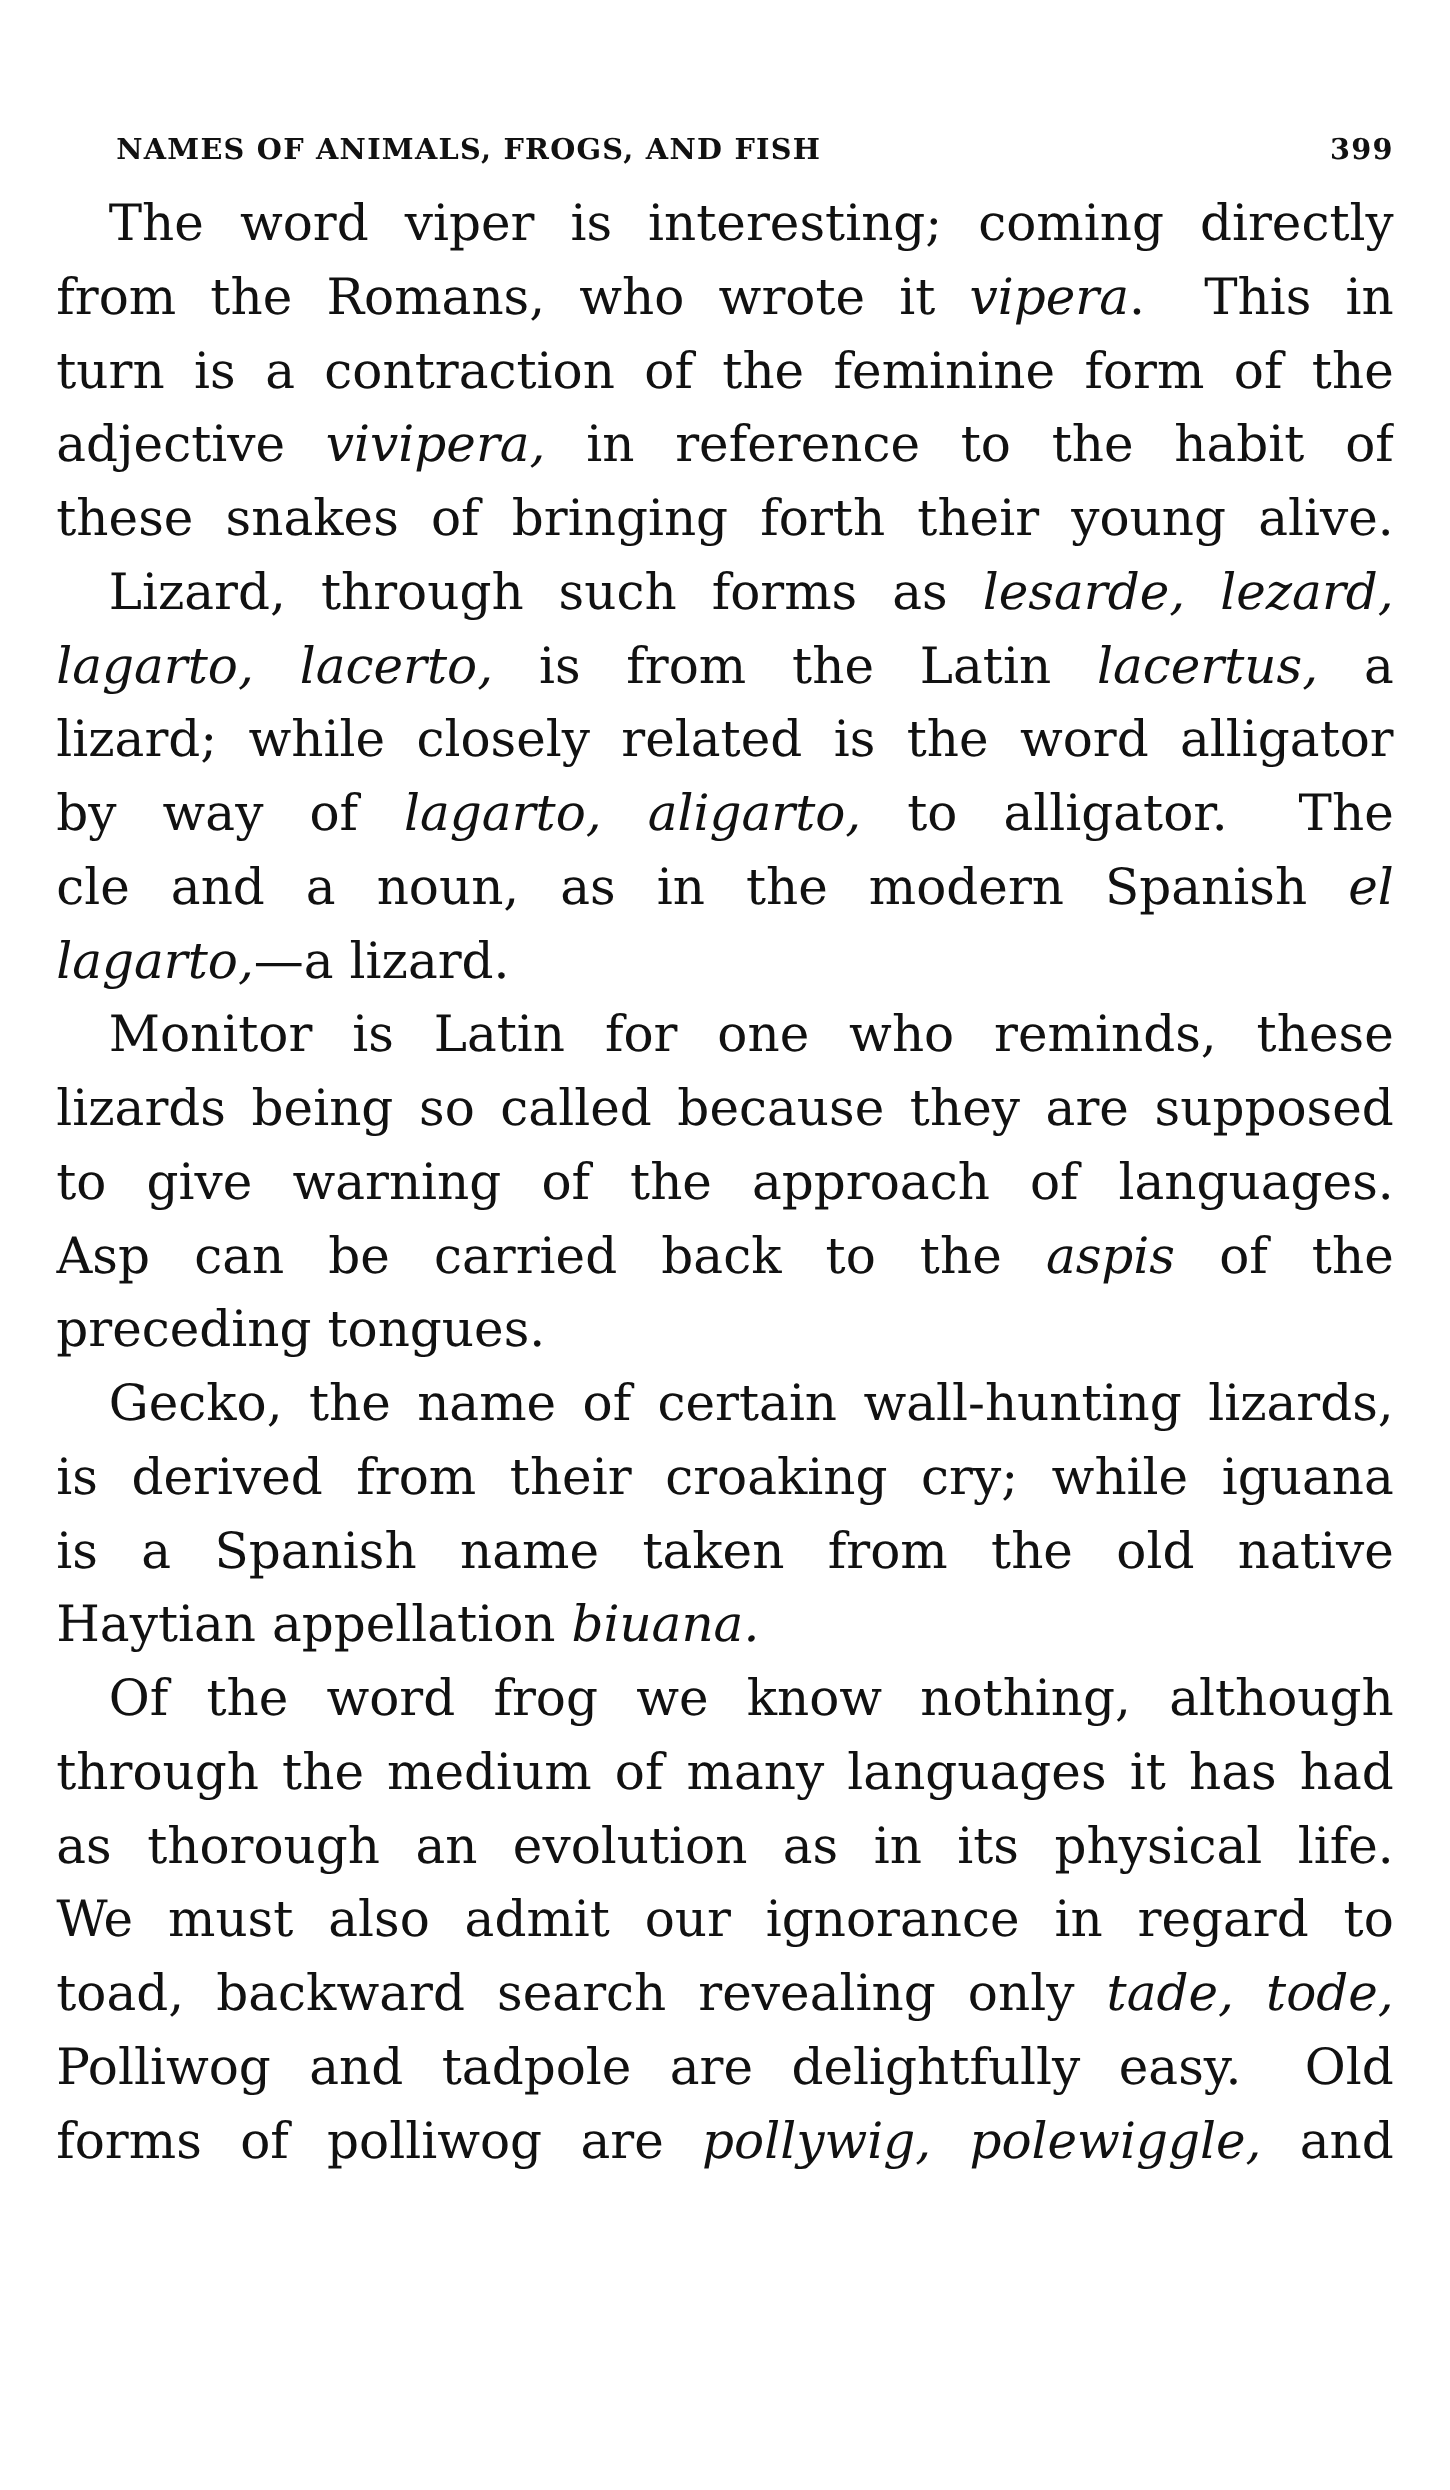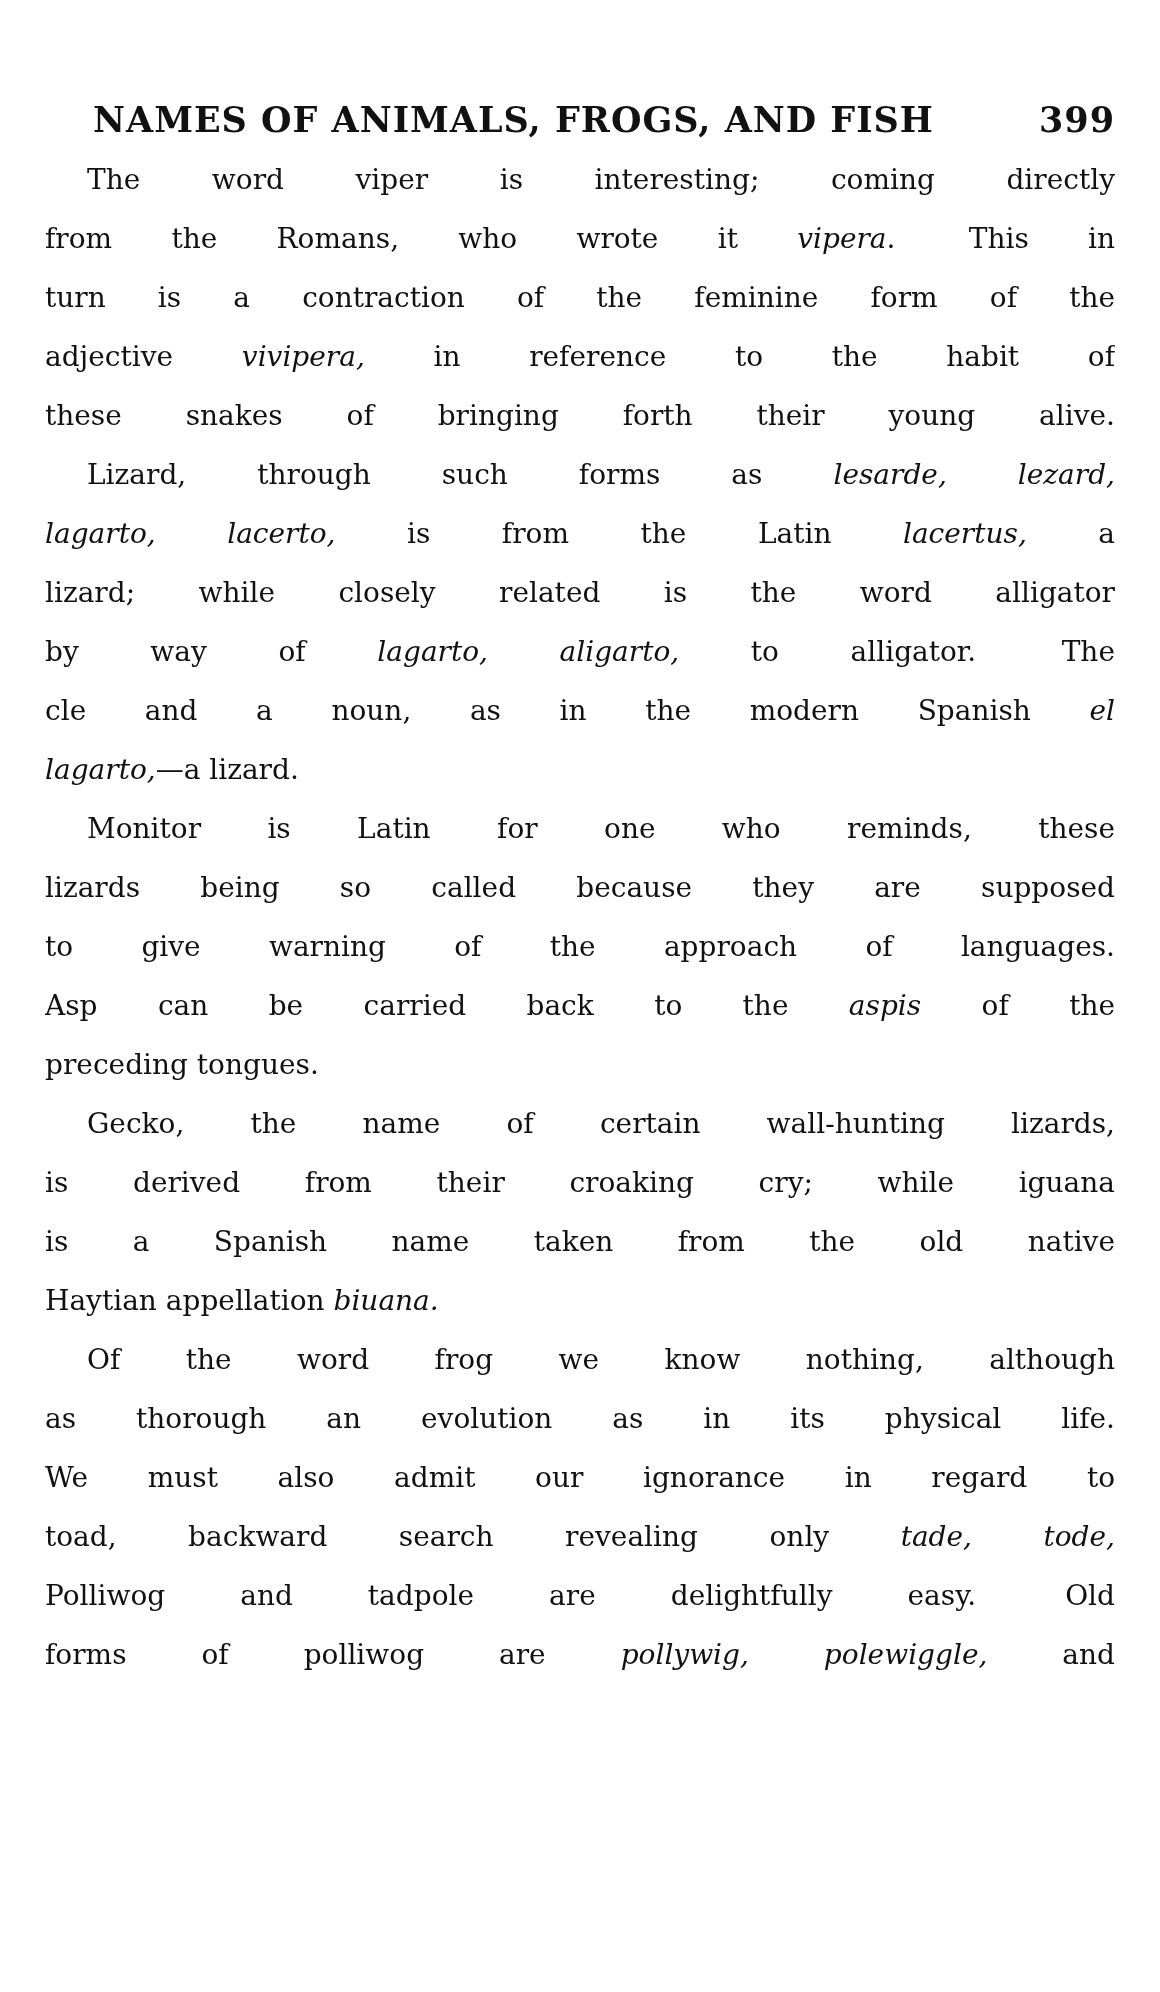--- a/index.html
+++ b/index.html
@@ -14,37 +14,37 @@
   }
   .running-header {
     position: absolute;
     top: 98px;
     left: 45px;
     right: 45px;
     display: flex;
     justify-content: space-between;
     align-items: baseline;
     font-weight: bold;
-    font-size: 35px;
+    font-size: 23px;
     line-height: 44px;
     letter-spacing: 1px;
     white-space: nowrap;
   }
   .running-header .head-title { margin-left: 48px; }
   .body-text {
     position: absolute;
     top: 150px;
     left: 45px;
     width: 1070px;
   }
   .para { margin: 0; padding: 0; }
   .line {
     height: 59px;
     line-height: 59px;
-    font-size: 28px;
+    font-size: 40px;
     text-align: justify;
     text-align-last: justify;
     white-space: normal;
     overflow: hidden;
   }
   .line.short { text-align-last: left; }
   .line.first { text-indent: 42px; }
   .run { font-style: normal; }
   .run.italic { font-style: italic; }
 </style>
@@ -80,20 +80,21 @@
         <div class="line short"><span class="run">preceding tongues.</span></div>
       </div>
       <div class="para">
         <div class="line first"><span class="run">Gecko, the name of certain wall-hunting lizards,</span></div>
         <div class="line"><span class="run">is derived from their croaking cry; while iguana</span></div>
         <div class="line"><span class="run">is a Spanish name taken from the old native</span></div>
         <div class="line short"><span class="run">Haytian appellation </span><span class="run italic">biuana.</span></div>
       </div>
       <div class="para">
         <div class="line first"><span class="run">Of the word frog we know nothing, although</span></div>
+        <div class="line"><span class="run">through the medium of many languages it has had</span></div>
         <div class="line"><span class="run">as thorough an evolution as in its physical life.</span></div>
         <div class="line"><span class="run">We must also admit our ignorance in regard to</span></div>
         <div class="line"><span class="run">toad, backward search revealing only </span><span class="run italic">tade, tode,</span></div>
         <div class="line"><span class="run">Polliwog and tadpole are delightfully easy.  Old</span></div>
         <div class="line"><span class="run">forms of polliwog are </span><span class="run italic">pollywig, polewiggle,</span><span class="run"> and</span></div>
       </div>
     </div>
 </div>
 
 </body></html>

